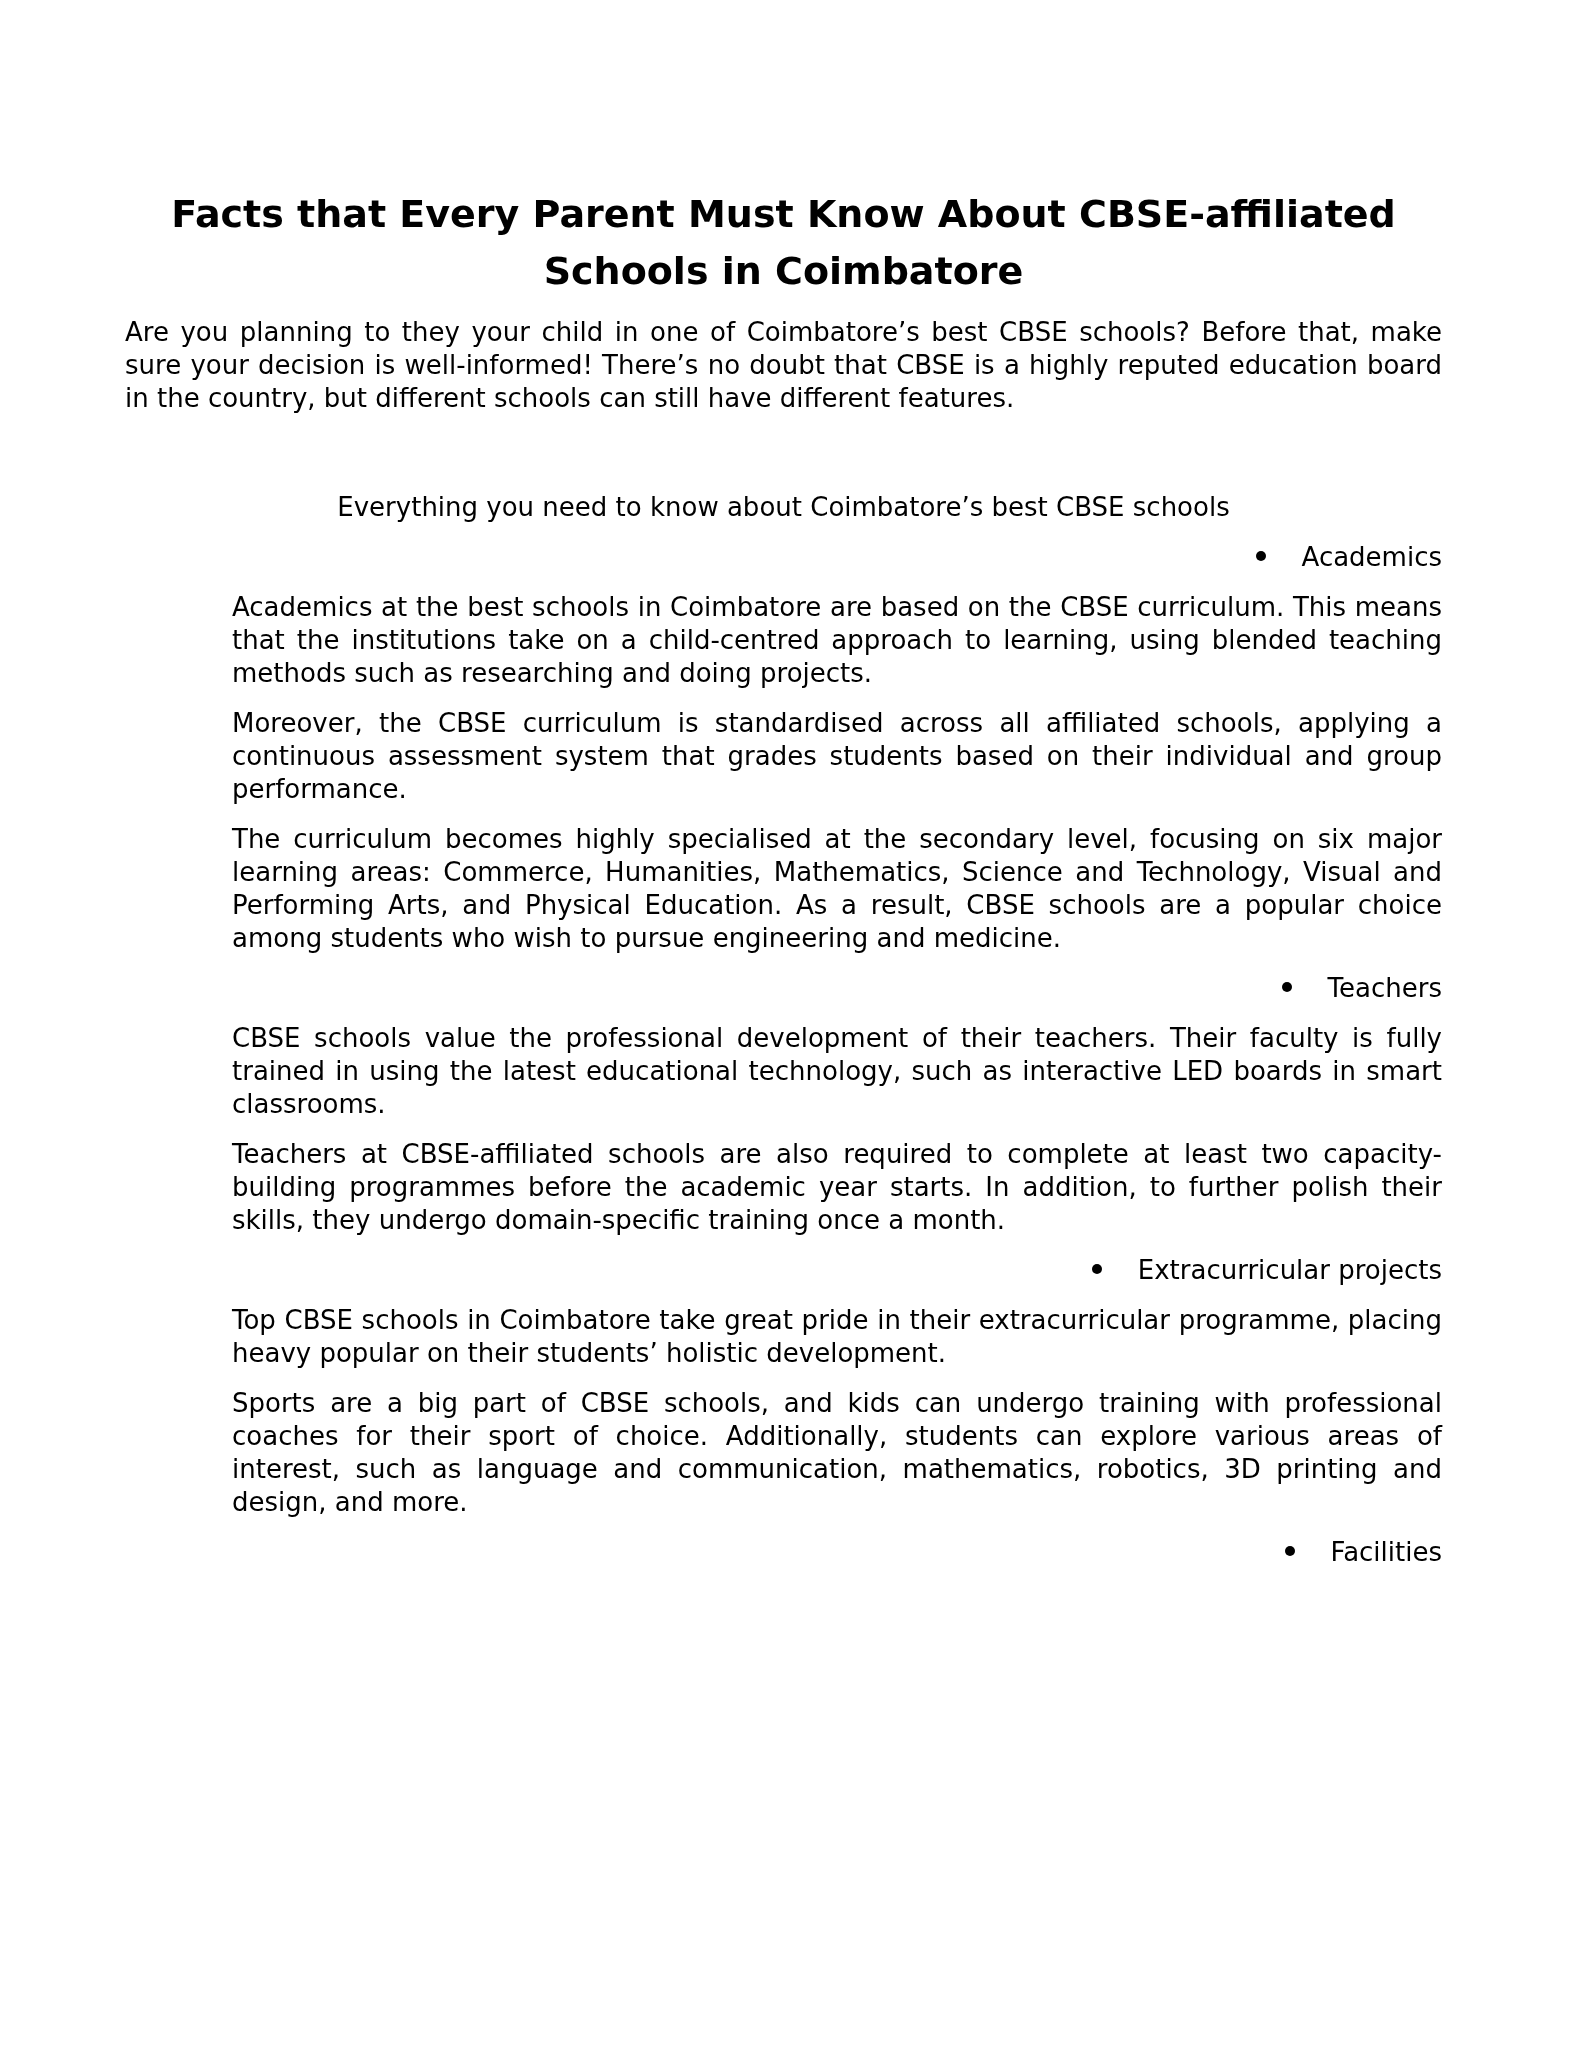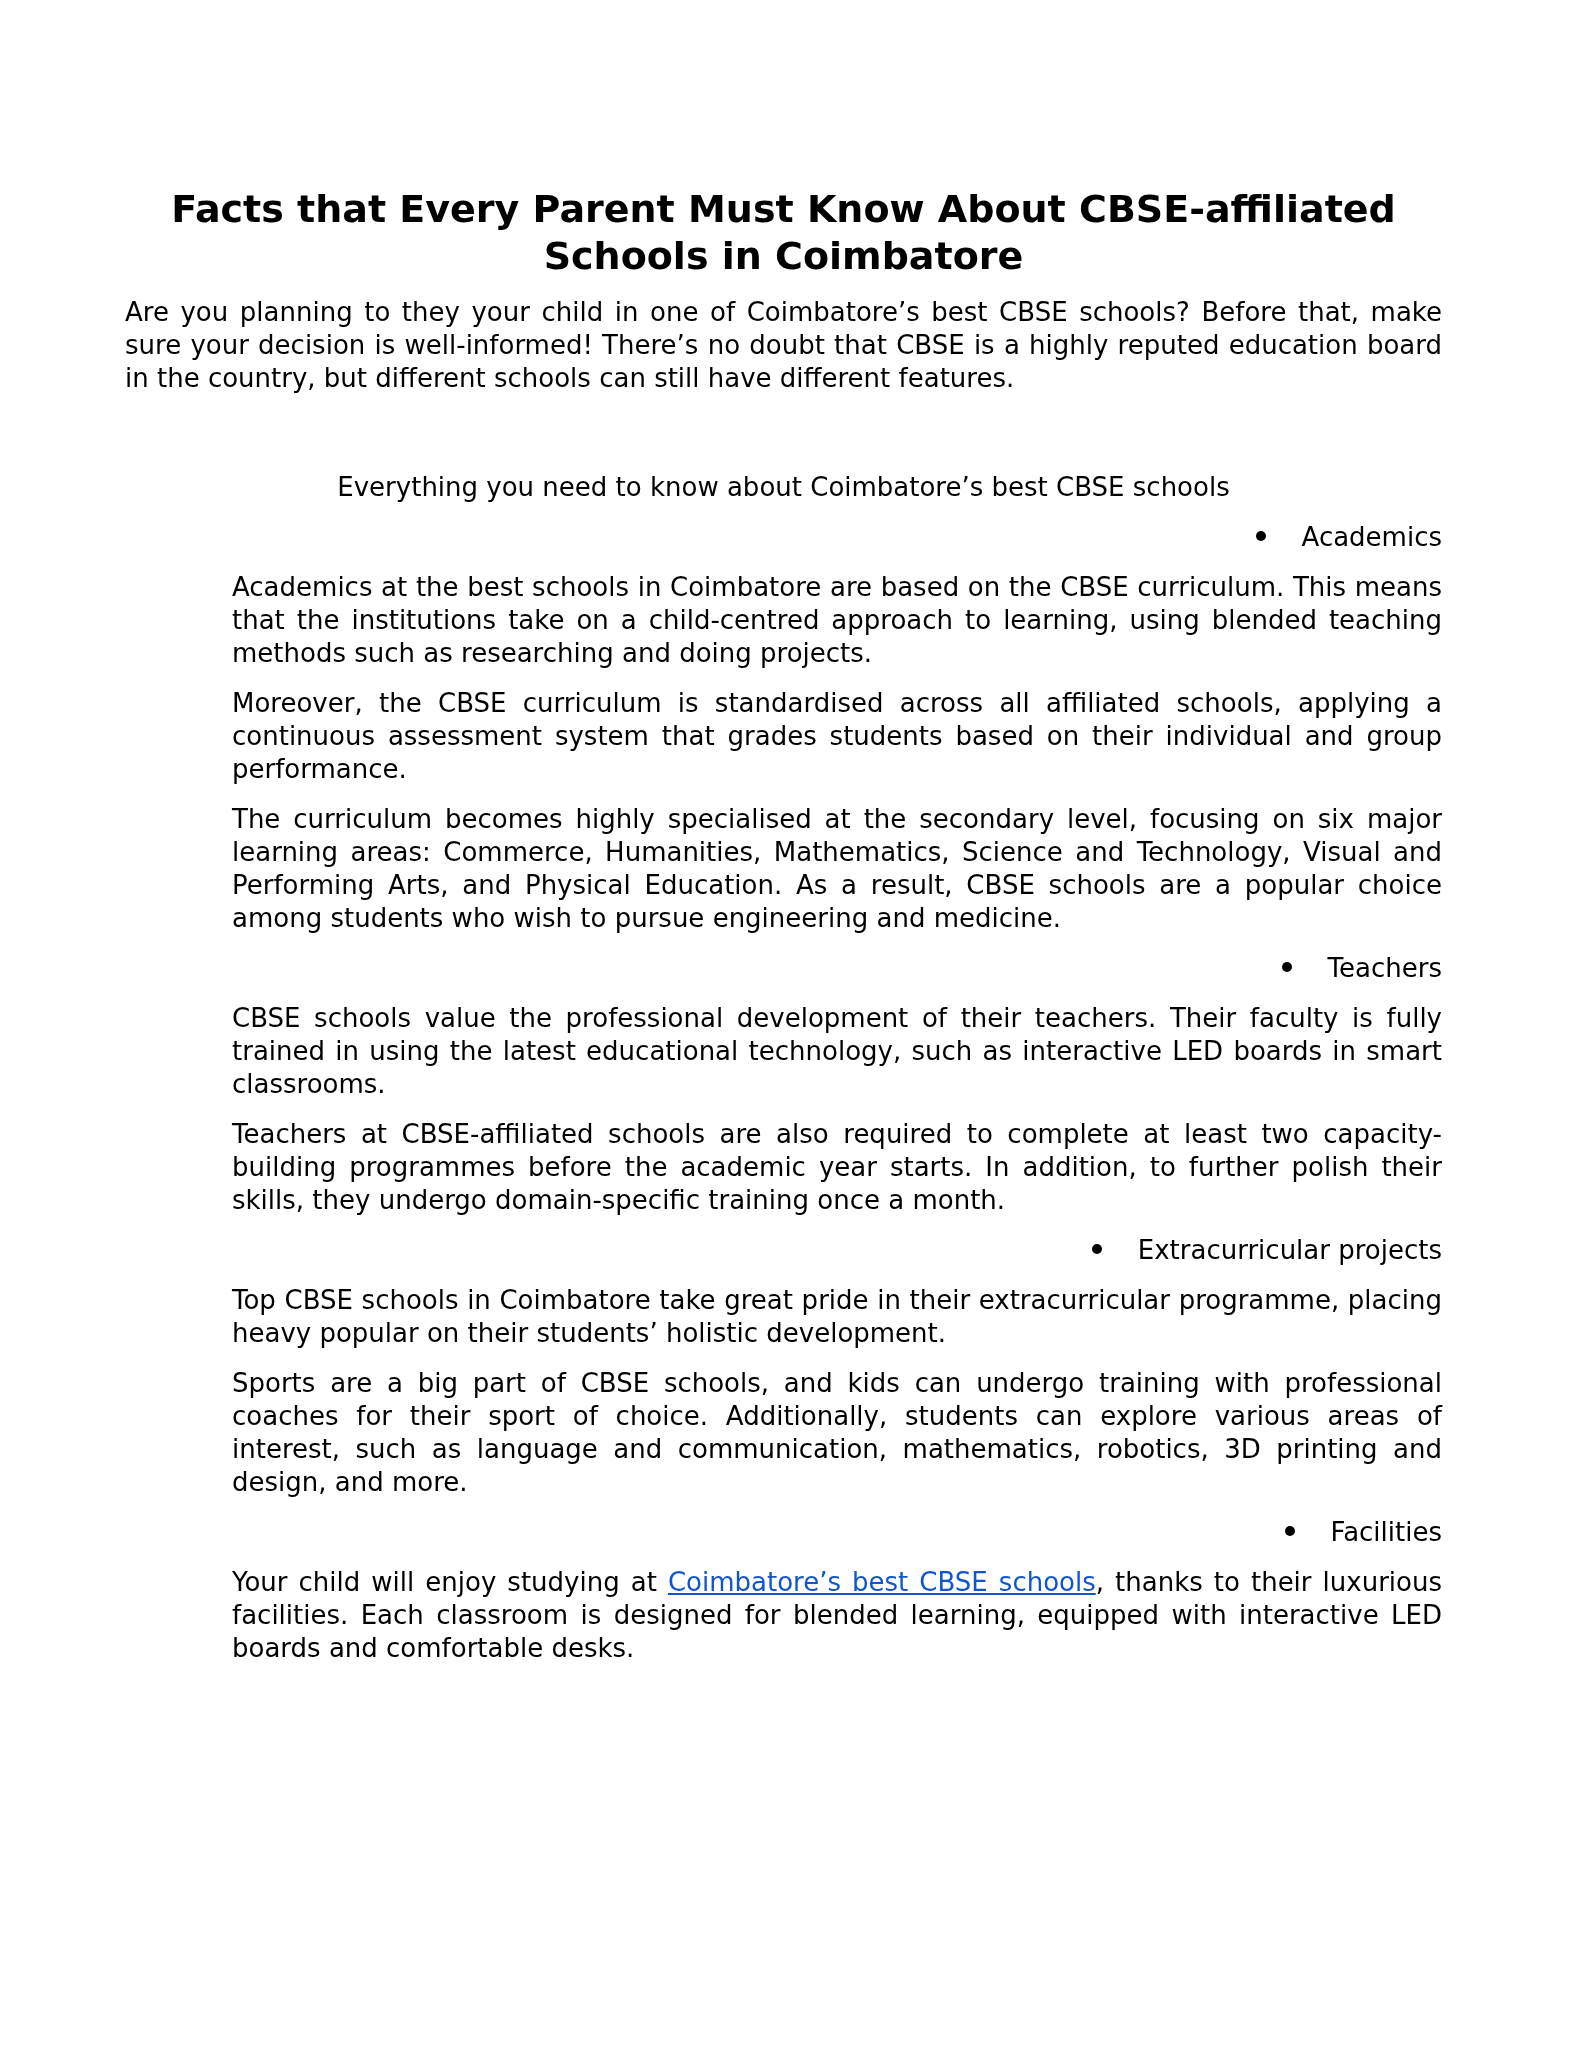--- a/index.html
+++ b/index.html
@@ -11,21 +11,21 @@
     font-family: "DejaVu Sans", "Liberation Sans", sans-serif;
     color: #000000;
   }
   .doc {
     width: 100%;
     height: 100%;
     padding: 186px 141px 0 125px;
   }
   .doc-title {
     font-size: 38px;
-    line-height: 47px;
+    line-height: 57px;
     font-weight: bold;
     text-align: center;
     margin-bottom: 16px;
   }
   .para {
     font-size: 26px;
     line-height: 33px;
     text-align: justify;
     margin-bottom: 17px;
   }
@@ -90,16 +90,15 @@
   </div>
   <div class="indent">
     <p class="para">Top CBSE schools in Coimbatore take great pride in their extracurricular programme, placing heavy popular on their students’ holistic development.</p>
     <p class="para">Sports are a big part of CBSE schools, and kids can undergo training with professional coaches for their sport of choice. Additionally, students can explore various areas of interest, such as language and communication, mathematics, robotics, 3D printing and design, and more.</p>
   </div>
 
   <div class="bullet-row">
     <span class="bullet-dot"></span><span>Facilities</span>
   </div>
   <div class="indent">
-    <p class="para"><span>Your child will enjoy studying at </span><a href="#" class="doc-link">Coimbatore’s best CBSE schools</a><span>, thanks to their luxurious facilities. Each classroom is designed for blended learning, equipped with interactive LED boards and comfortable desks.</span></p>
   </div>
 
 </div>
 
 </body></html>

